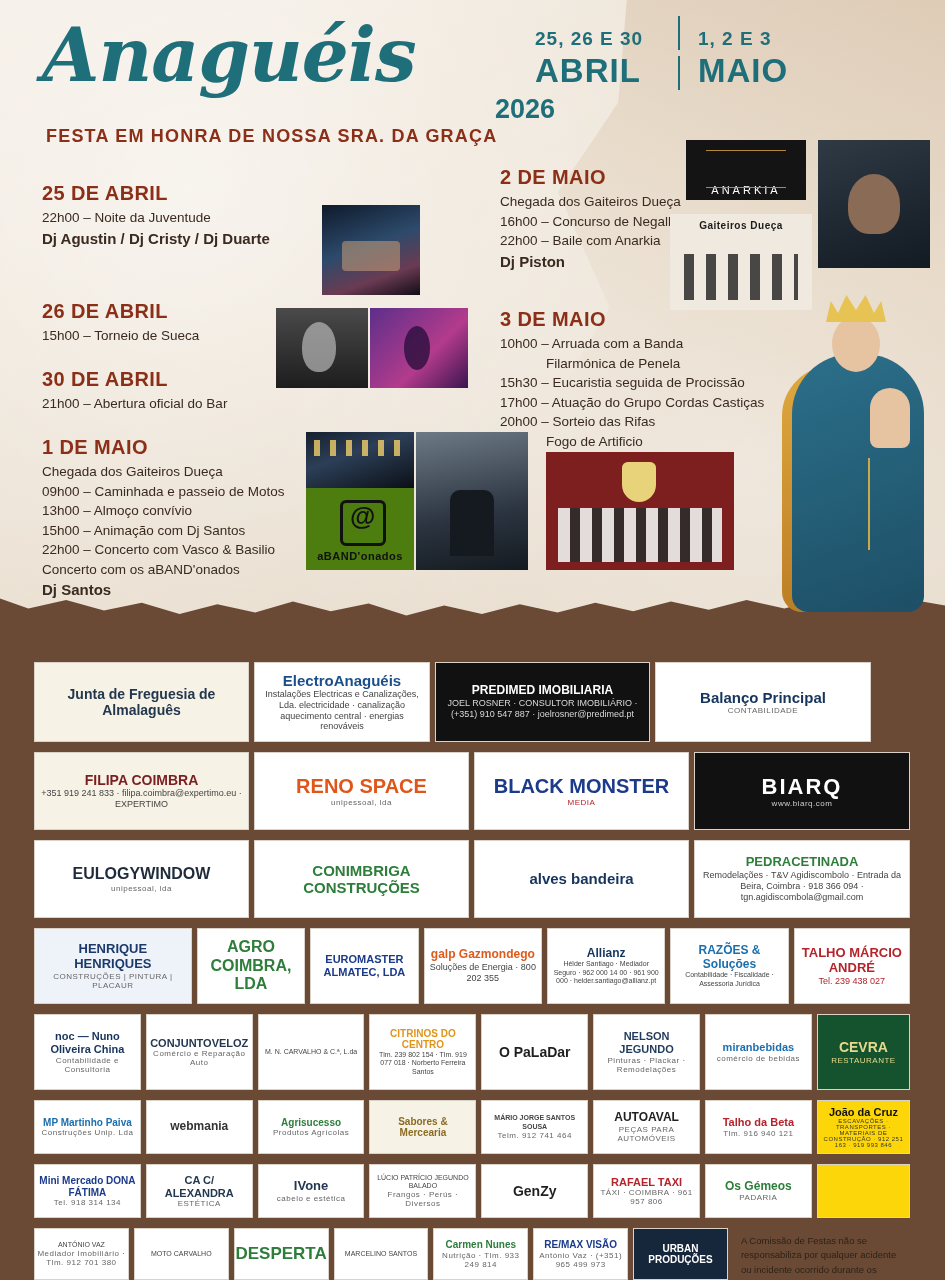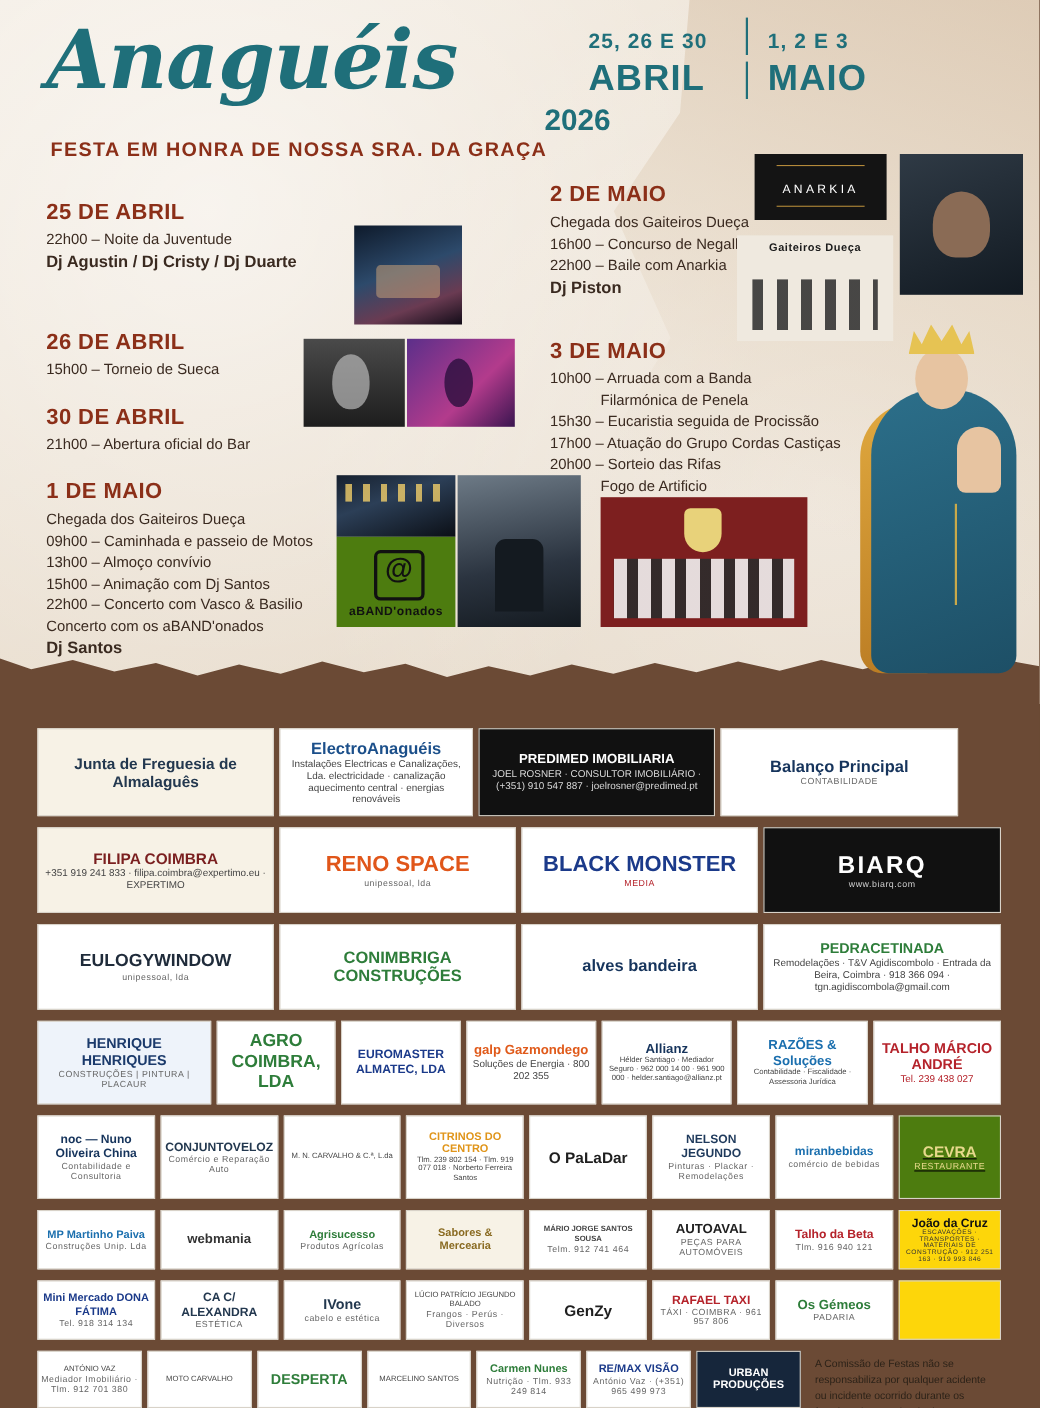--- a/index.html
+++ b/index.html
@@ -86,21 +86,21 @@
     background:linear-gradient(160deg,#16202e,#2c3f57 40%,#0b0f16);}
   #ph-lights:after{content:"";position:absolute;left:8px;top:8px;width:92px;height:16px;background:repeating-linear-gradient(90deg,#ffd86b 0 6px,transparent 6px 16px);opacity:.75;}
   #ph-aband{left:306px;top:488px;width:108px;height:82px;background:#4d7c0f;}
   #ph-aband .mark{position:absolute;left:34px;top:12px;width:40px;height:40px;border:3px solid #111;border-radius:6px;}
   #ph-aband .mark:after{content:"@";position:absolute;left:7px;top:-2px;font-size:26px;font-weight:bold;color:#111;}
   #ph-aband .lbl{color:#111;font-weight:bold;font-size:11px;bottom:8px;}
   #ph-band{left:416px;top:432px;width:112px;height:138px;
     background:linear-gradient(170deg,#6d7a86,#2b3440 60%,#141a20);}
   #ph-band:after{content:"";position:absolute;left:34px;top:58px;width:44px;height:66px;background:#141a20;border-radius:10px 10px 0 0;}
   #ph-anarkia{left:686px;top:140px;width:120px;height:60px;background:#141414;}
-  #ph-anarkia .lbl{bottom:22px;font-size:11px;letter-spacing:3px;}
+  #ph-anarkia .lbl{bottom:4px;font-size:11px;letter-spacing:3px;}
   #ph-anarkia:before{content:"";position:absolute;left:20px;top:10px;right:20px;height:1px;background:#b48a3a;}
   #ph-anarkia:after{content:"";position:absolute;left:20px;bottom:12px;right:20px;height:1px;background:#b48a3a;}
   #ph-piston{left:818px;top:140px;width:112px;height:128px;
     background:linear-gradient(160deg,#2f3a45,#121a22);}
   #ph-piston:after{content:"";position:absolute;left:30px;top:34px;width:52px;height:60px;border-radius:50% 50% 40% 40%;background:#8a6b55;}
   #ph-gaiteiros{left:670px;top:214px;width:142px;height:96px;background:#efe9df;}
   #ph-gaiteiros .lbl{color:#1b1b1b;top:6px;bottom:auto;font-size:10px;font-weight:bold;}
   #ph-gaiteiros:after{content:"";position:absolute;left:14px;bottom:10px;right:14px;height:46px;
     background:repeating-linear-gradient(90deg,#2a2a2a 0 10px,transparent 10px 22px);opacity:.85;}
   #ph-banda{left:546px;top:452px;width:188px;height:118px;background:#7d1f1f;}
@@ -137,21 +137,21 @@
   .r5 .sp{height:76px;}
   .r6 .sp{height:54px;}
   .r7 .sp{height:54px;}
   .r8 .sp{height:52px;}
   .row{display:flex;gap:5px;width:876px;margin-bottom:5px;}
   .sp-name{font-size:12px;font-weight:bold;color:#23384f;line-height:1.15;padding:0 4px;}
   .sp-sub{font-size:8px;color:#666;letter-spacing:.5px;}
   .sp-small{font-size:9px;color:#444;line-height:1.2;padding:0 4px;}
   .sp-dark{background:#111;}
   .sp-dark .sp-name{color:#fff;}
-  .sp-green{background:#4d7c0f;text-decoration:underline;}
+  .sp-green{background:#14532d;}
   .sp-green .sp-name{color:#e7d98c;}
   .sp-navy{background:#16263b;}
   .sp-navy .sp-name{color:#fff;}
   .sp-cream{background:#f7f2e6;}
   .sp-blue{background:#eef3fa;}
   .sp-yellow{background:#fdd60a;}
   .sp-yellow .sp-name{color:#111;}
   .sp-red .sp-name{color:#b5232b;}
   .sp-orange .sp-name{color:#e05a1a;}
 
@@ -519,21 +519,21 @@
       <div class="sp" style="width:110px">
         <div>
           <div class="sp-small" style="font-size:7px">ANTÓNIO VAZ</div>
           <div class="sp-sub">Mediador Imobiliário · Tlm. 912 701 380</div>
         </div>
       </div>
       <div class="sp" style="width:110px">
         <div class="sp-small" style="font-size:7px">MOTO CARVALHO</div>
       </div>
       <div class="sp" style="width:110px">
-        <div class="sp-name" style="font-size:13px;color:#2e7d3a">DESPERTA</div>
+        <div class="sp-name" style="font-size:17px;color:#2e7d3a">DESPERTA</div>
       </div>
       <div class="sp" style="width:110px">
         <div class="sp-small" style="font-size:7px">MARCELINO SANTOS</div>
       </div>
       <div class="sp" style="width:110px">
         <div>
           <div class="sp-name" style="font-size:10px;color:#2e7d3a">Carmen Nunes</div>
           <div class="sp-sub">Nutrição · Tlm. 933 249 814</div>
         </div>
       </div>

